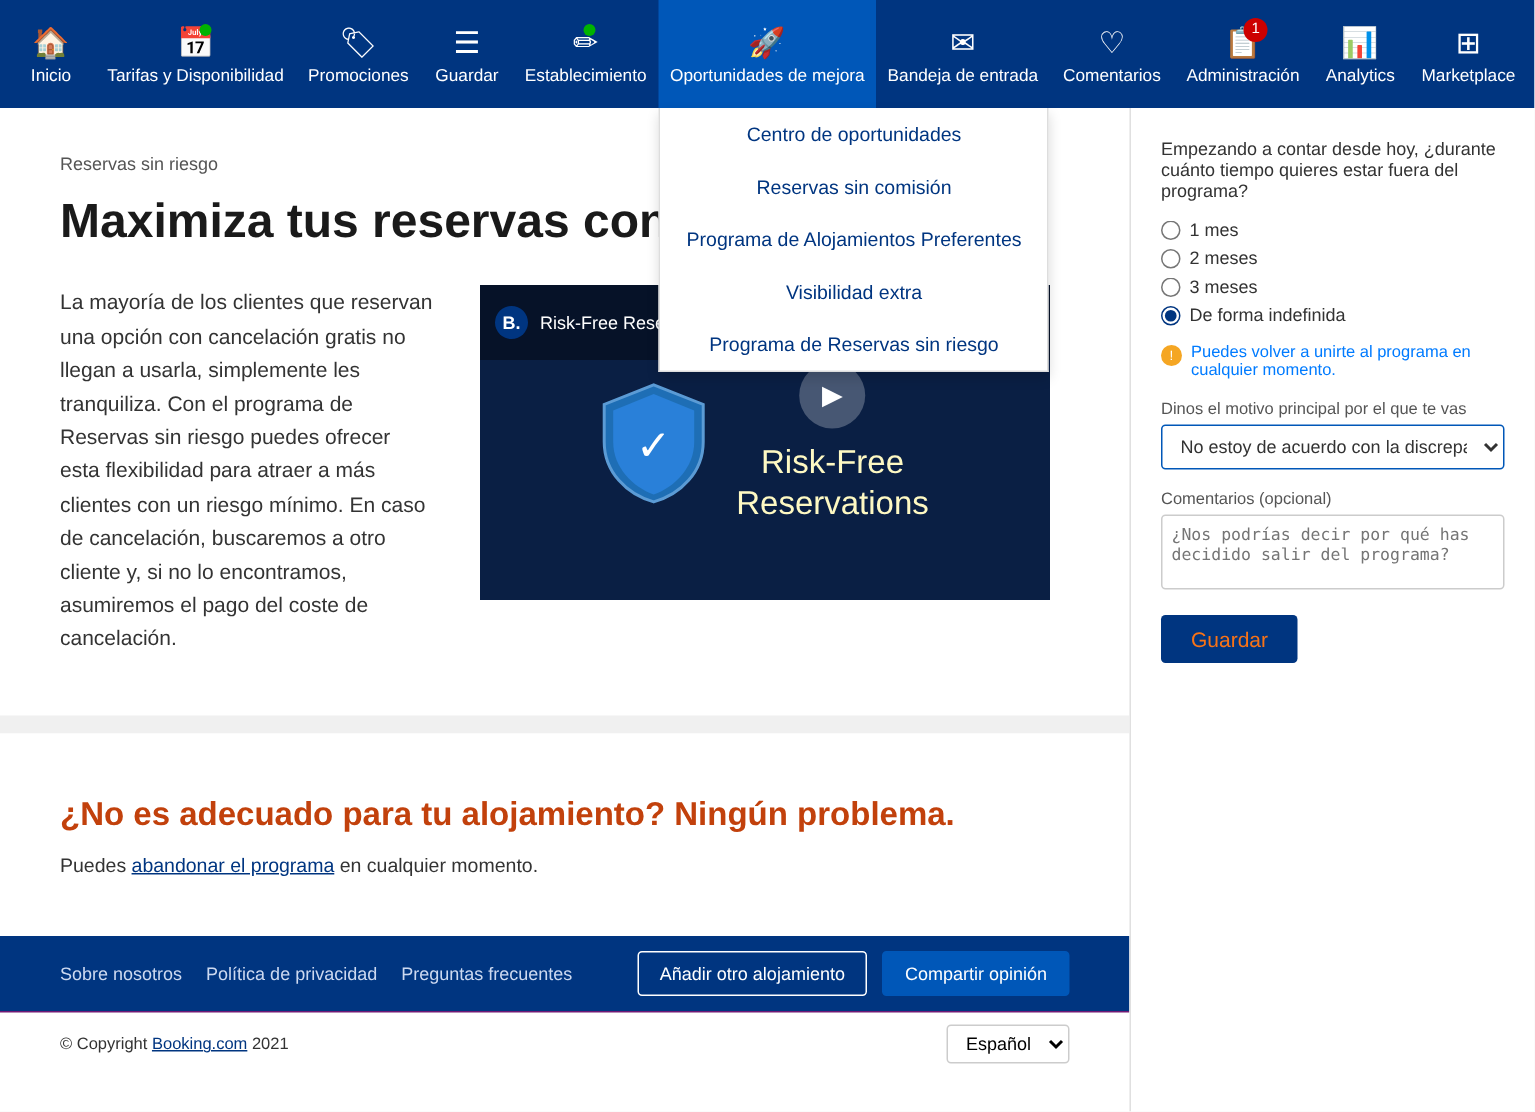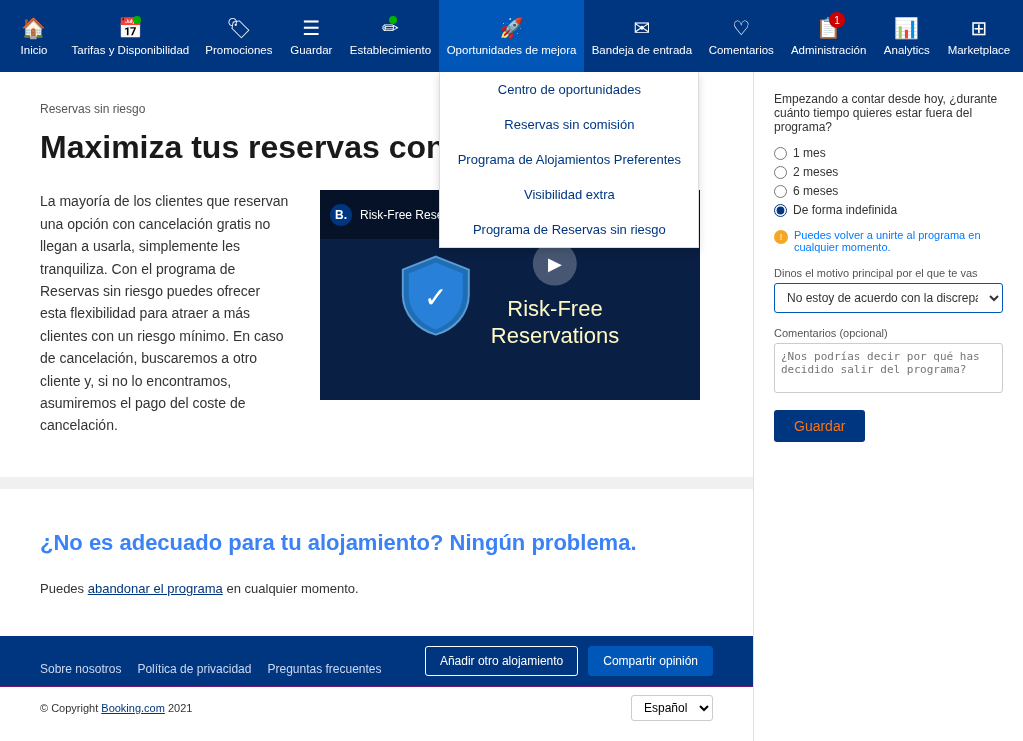--- a/index.html
+++ b/index.html
@@ -165,22 +165,22 @@
       text-align: center;
     }
     .left-panel {
       background: #fff;
       padding: 40px;
       flex: 1;
     }
     .left-panel h2 {
       font-size: 22px;
       font-weight: 900;
-      color: #3b82f6;
-      margin-bottom: 24px;
+      color: #c2410c;
+      margin-bottom: 12px;
       line-height: 1.3;
     }
     .left-panel p { font-size: 13px; color: #333; }
     .left-panel a { color: #003580; }
 
     
     .right-panel {
       width: 270px;
       background: #fff;
       padding: 20px;
@@ -255,21 +255,21 @@
       border-radius: 3px;
       font-size: 14px;
       cursor: pointer;
     }
 
     
     .footer-bar {
       background: #003580;
       padding: 10px 40px;
       display: flex;
-      align-items: flex-end;
+      align-items: center;
       justify-content: space-between;
     }
     .footer-links { display: flex; gap: 16px; }
     .footer-links a { color: #ccd9f0; font-size: 12px; text-decoration: none; }
     .footer-btns { display: flex; gap: 10px; }
     .footer-btn {
       padding: 7px 14px;
       border-radius: 3px;
       font-size: 12px;
       cursor: pointer;
@@ -471,21 +471,21 @@
         <label class="radio-option">
           <input type="radio" name="duration" style="">
           <span>1 mes</span>
         </label>
         <label class="radio-option">
           <input type="radio" name="duration" style="">
           <span>2 meses</span>
         </label>
         <label class="radio-option">
           <input type="radio" name="duration" style="">
-          <span>6 meses</span>
+          <span>3 meses</span>
         </label>
         <label class="radio-option">
           <input type="radio" name="duration" checked="" style="">
           <span>De forma indefinida</span>
         </label>
       </div>
       <div class="info-text">
         <span class="info-icon">!</span>
         <span>Puedes volver a unirte al programa en cualquier momento.</span>
       </div>

